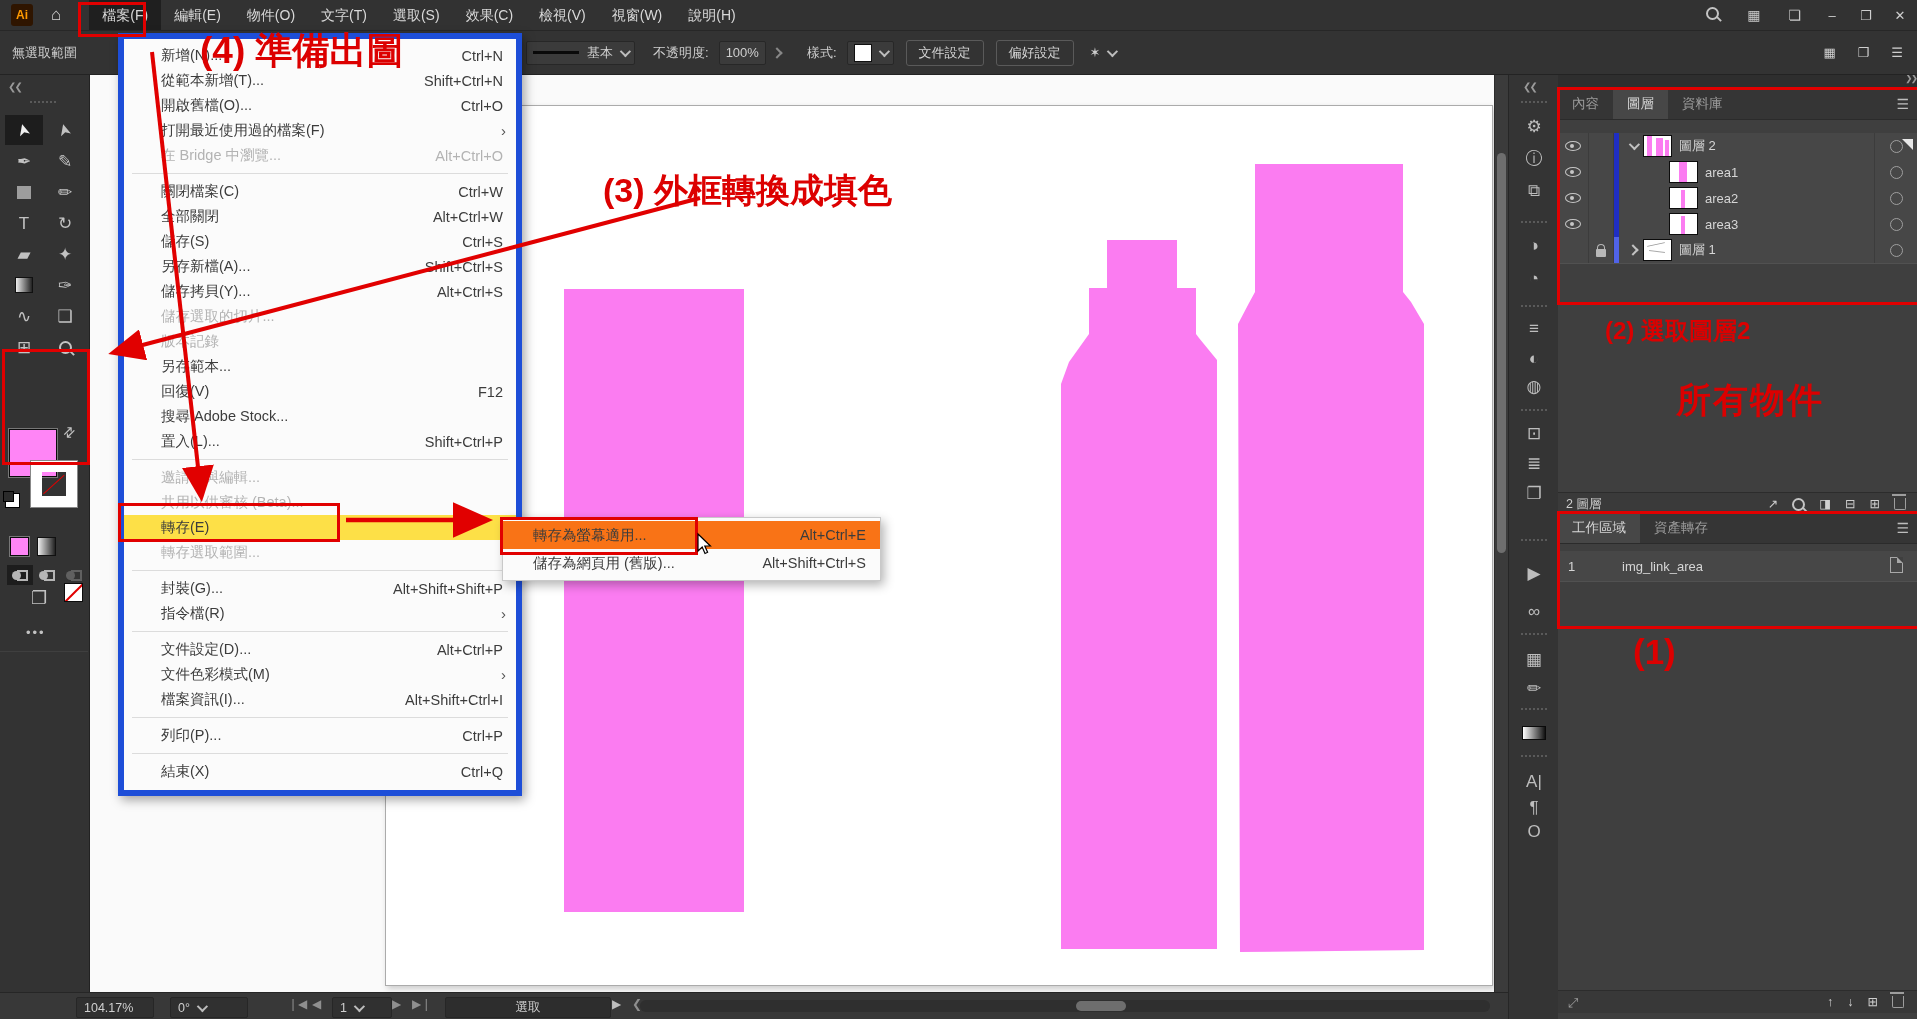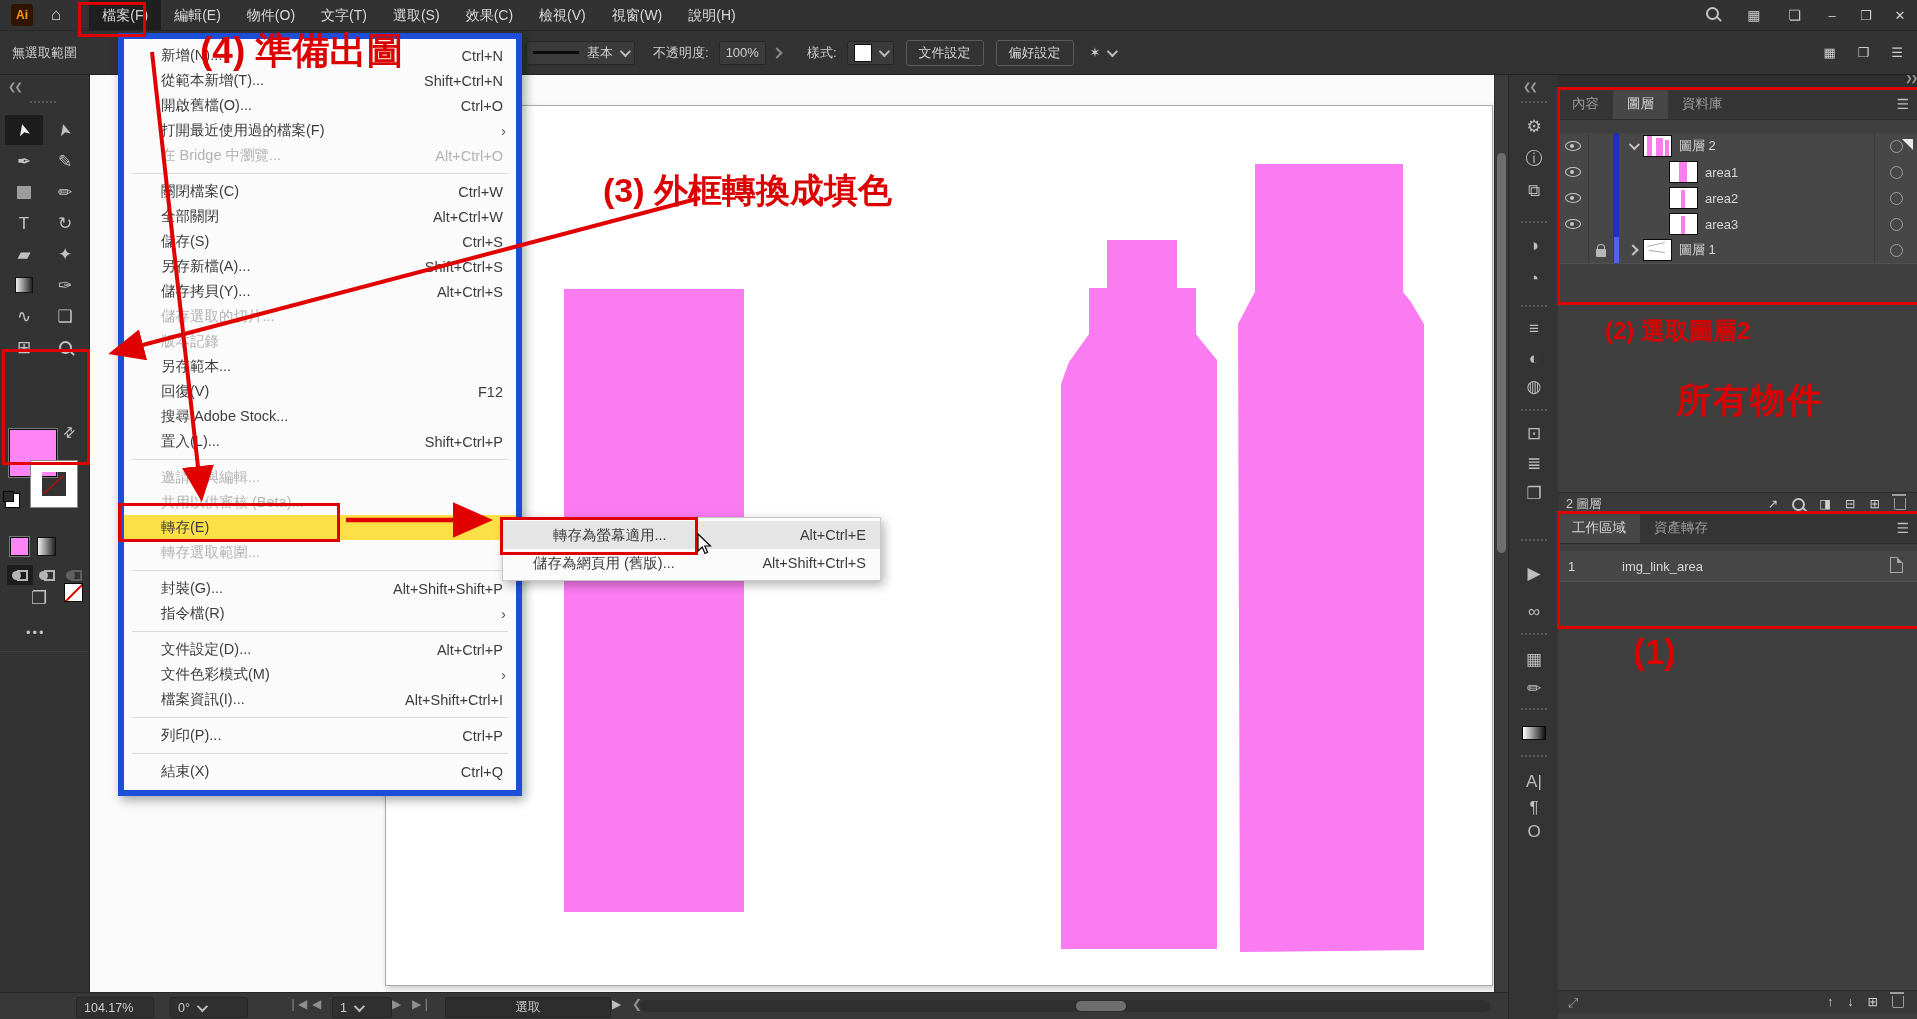--- a/index.html
+++ b/index.html
@@ -76,21 +76,21 @@
   .fm-item .sc{margin-left:auto;padding-right:13px;white-space:nowrap;}
   .fm-item .sub{margin-left:auto;padding-right:10px;color:#555;font-size:15px;}
   .fm-item.dis{color:#b3b3b3;}
   .fm-item.hl{background:#fde047;}
   .fm-div{border-top:1px solid #dcdcdc;margin:5px 8px;}
   #submenu{left:502px;top:517px;width:377px;background:#fbfbfb;border:1px solid #c9c9c9;
            box-shadow:3px 4px 10px rgba(0,0,0,.3);z-index:45;padding:3px 0;}
   .sm-item{height:28px;display:flex;align-items:center;font-size:14.5px;color:#3c3c3c;}
   .sm-item .lbl{padding-left:30px;white-space:nowrap;}
   .sm-item .sc{margin-left:auto;padding-right:14px;}
-  .sm-item.hl{background:#e5e5e5;padding-left:20px;}
+  .sm-item.hl{background:#f97316;}
   
   #dockstrip{left:1508px;top:73px;width:50px;height:946px;background:#343434;border-left:1px solid #262626;z-index:5;}
   .dock-ic{position:absolute;left:0;width:50px;text-align:center;color:#bdbdbd;font-size:17px;}
   .ramp{display:inline-block;width:22px;height:12px;background:linear-gradient(90deg,#fff,#111);border:1px solid #0a0a0a;}
   
   #rightpanel{left:1558px;top:73px;width:359px;height:946px;background:#3f3f3f;z-index:5;}
   .pheader{position:absolute;left:0;top:0;width:100%;height:15px;background:#2e2e2e;color:#9a9a9a;
            font-size:9px;text-align:right;letter-spacing:-2px;}
   .tabbar{position:absolute;left:0;width:100%;height:31px;background:#353535;display:flex;align-items:stretch;
           font-size:13.5px;color:#9b9b9b;border-bottom:1px solid #2b2b2b;}

